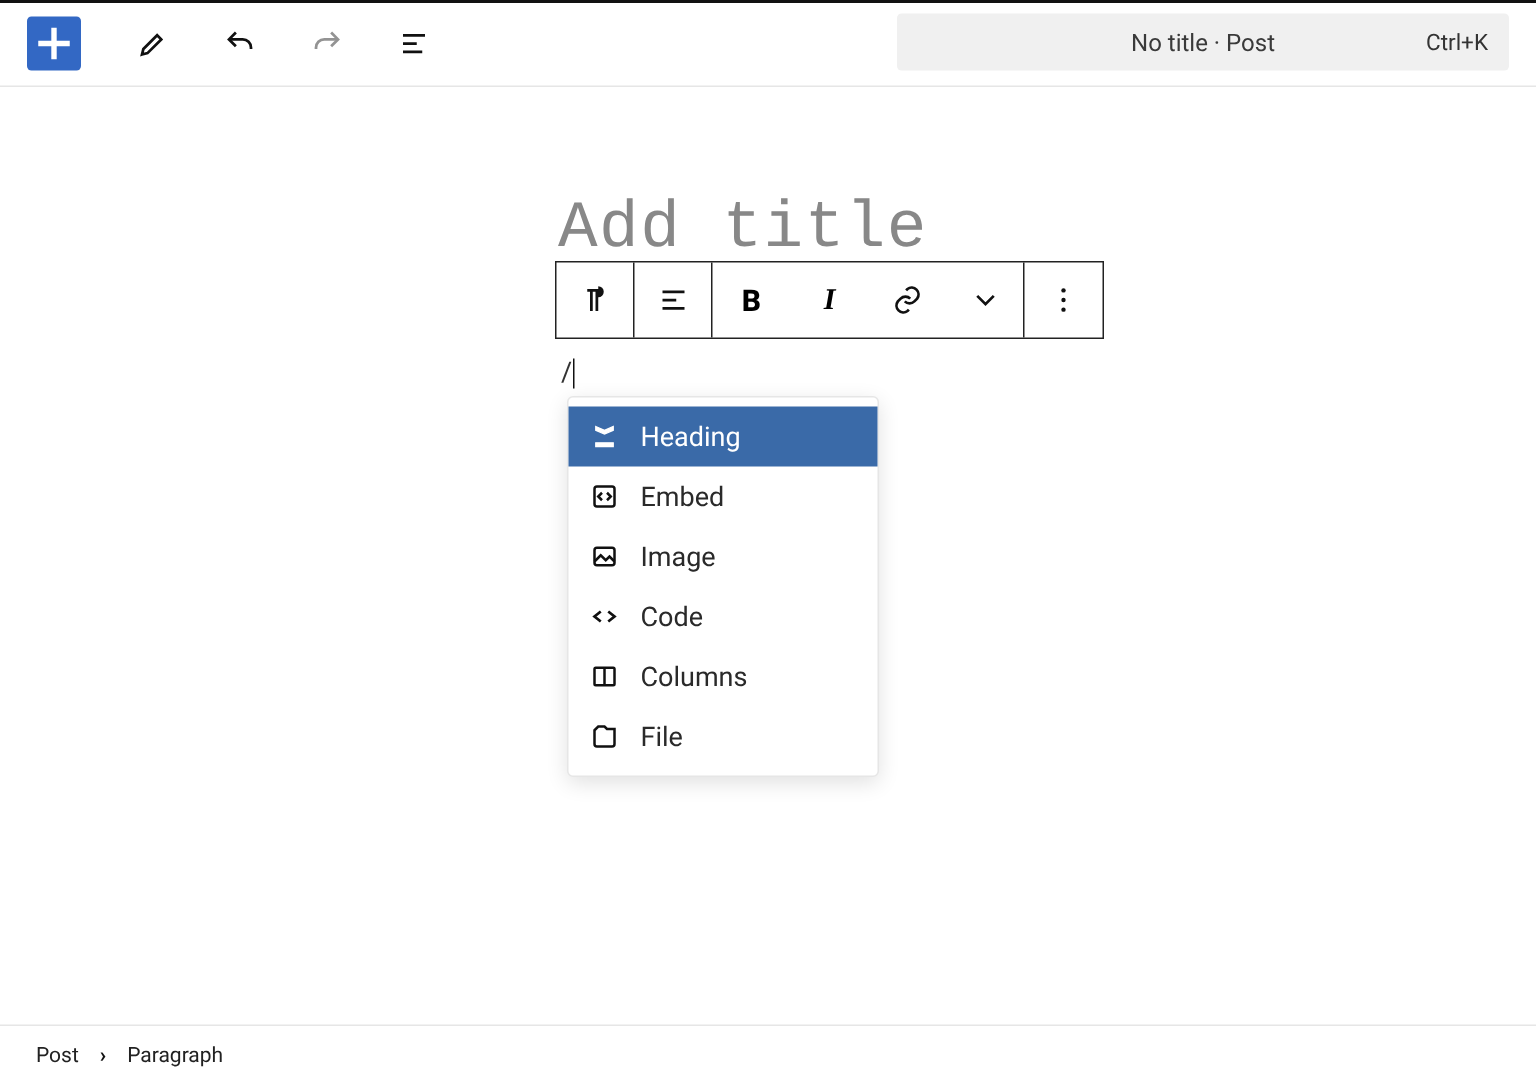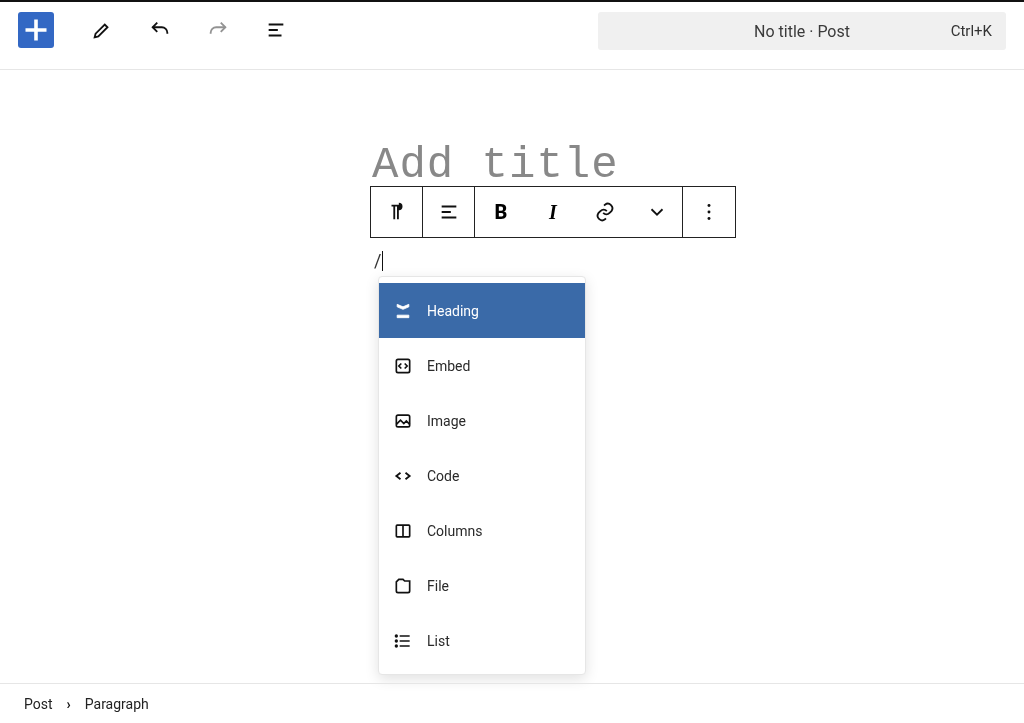--- a/index.html
+++ b/index.html
@@ -1,21 +1,21 @@
 <!DOCTYPE html>
 <html><head>
 <meta charset="utf-8">
 <style>
   * { box-sizing: border-box; margin: 0; padding: 0; }
   html, body { width: 1024px; height: 723px; font-family: -apple-system, BlinkMacSystemFont, "Segoe UI", Roboto, sans-serif; background: #fff; overflow: hidden; }
   body { border-top: 2px solid #111; }
 
   .toolbar {
-    display: flex; align-items: flex-start; padding: 10px 18px 10px 18px;
-    border-bottom: 1px solid #e6e6e6; height: 68px; gap: 22px;
+    display: flex; align-items: flex-end; padding: 10px 18px 10px 18px;
+    border-bottom: 1px solid #e6e6e6; height: 56px; gap: 22px;
   }
   .add-block-btn {
     width: 36px; height: 36px; background: #3368c4; border-radius: 3px;
     display: flex; align-items: center; justify-content: center; cursor: pointer; margin-right: 8px;
   }
   .tbtn { width: 36px; height: 36px; display: flex; align-items: center; justify-content: center; cursor: pointer; }
   .tbtn svg { width: 22px; height: 22px; }
   .spacer-left { width: 260px; }
   .title-bar {
     flex: 1; height: 38px; background: #f0f0f0; border-radius: 3px;
@@ -46,22 +46,22 @@
     position: absolute; left: 374px; top: 180px; font-size: 18px; color: #333; display:flex; align-items:center;
   }
   .slash::after { content:""; display:inline-block; width:1px; height:20px; background:#111; margin-left:1px;}
 
   .popover {
     position: absolute; left: 378px; top: 206px; width: 208px; background: #fff;
     border: 1px solid #e6e6e6; border-radius: 4px;
     box-shadow: 0 4px 14px rgba(0,0,0,0.12); padding: 6px 0;
   }
   .pop-item {
-    display: flex; align-items: center; height: 55px; padding: 8px 14px; gap: 14px;
-    cursor: pointer; font-size: 14px; color: #2a2a2a;
+    display: flex; align-items: center; height: 40px; padding: 8px 14px; gap: 14px;
+    cursor: pointer; font-size: 18px; color: #2a2a2a;
   }
   .pop-item svg { width: 20px; height: 20px; flex: 0 0 20px; }
   .pop-item.sel { background: #3a6aa8; color: #fff; }
   .pop-item.sel svg { stroke: #fff; fill: #fff; }
 
   .footer {
     position: absolute; bottom: 0; left: 0; right: 0; height: 40px;
     border-top: 1px solid #e6e6e6; display: flex; align-items: center;
     padding-left: 24px; gap: 14px; font-size: 14px; color: #222;
   }
@@ -180,29 +180,20 @@
           <path d="M12 5v14"></path>
         </svg>
       <span>Columns</span>
     </div>
     <div class="pop-item">
       <svg viewBox="0 0 24 24" fill="none" stroke="#111" stroke-width="2">
           <path d="M4 7l3-3h5l2 2h6v12a2 2 0 01-2 2H6a2 2 0 01-2-2V7z"></path>
         </svg>
       <span>File</span>
     </div>
-    <div class="pop-item">
-      <svg viewBox="0 0 24 24" fill="none" stroke="#111" stroke-width="2">
-          <path d="M8 6h12M8 12h12M8 18h12"></path>
-          <circle cx="4" cy="6" r="1" fill="#111"></circle>
-          <circle cx="4" cy="12" r="1" fill="#111"></circle>
-          <circle cx="4" cy="18" r="1" fill="#111"></circle>
-        </svg>
-      <span>List</span>
-    </div>
   </div>
 </div>
 
 <div class="footer">
   <span>Post</span>
   <span class="chev">›</span>
   <span>Paragraph</span>
 </div>
 
 </body></html>

